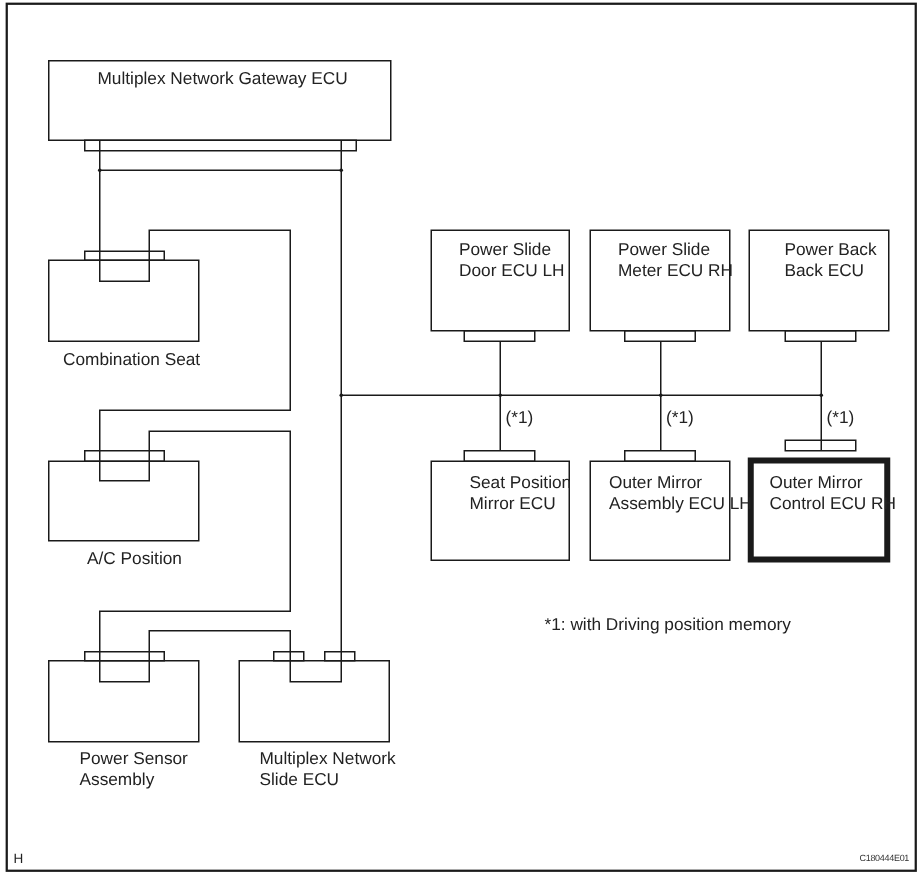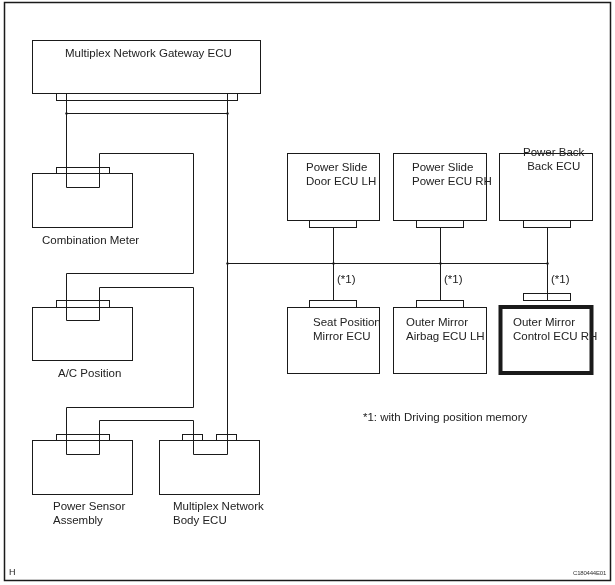--- a/index.html
+++ b/index.html
@@ -66,52 +66,52 @@
     <circle cx="66.5" cy="113.5" r="1.2"></circle>
     <circle cx="227.5" cy="113.5" r="1.2"></circle>
     <circle cx="227.5" cy="263.5" r="1.2"></circle>
     <circle cx="333.5" cy="263.5" r="1.2"></circle>
     <circle cx="440.5" cy="263.5" r="1.2"></circle>
     <circle cx="547.5" cy="263.5" r="1.2"></circle>
   </g>
 </svg>
 
 <div class="lbl" style="left:55px; top:46px;">Multiplex Network Gateway ECU</div>
-<div class="lbl" style="left:32px; top:233px;">Combination Meter</div>
+<div class="lbl" style="left:32px; top:233px;">Combination Seat</div>
 <div class="lbl" style="left:48px; top:366px;">A/C Position</div>
 
 <div class="lbl" style="left:43px; top:499px;">
   <div>Power Sensor</div>
   <div>Assembly</div>
 </div>
 <div class="lbl" style="left:163px; top:499px;">
   <div>Multiplex Network</div>
-  <div>Body ECU</div>
+  <div>Slide ECU</div>
 </div>
 
 <div class="lbl" style="left:296px; top:160px;">
   <div>Power Slide</div>
   <div>Door ECU LH</div>
 </div>
 <div class="lbl" style="left:402px; top:160px;">
   <div>Power Slide</div>
-  <div>Power ECU RH</div>
+  <div>Meter ECU RH</div>
 </div>
-<div class="lbl" style="left:513px; top:145px;text-align:center;">
+<div class="lbl" style="left:513px; top:160px;">
   <div>Power Back</div>
   <div>Back ECU</div>
 </div>
 
 <div class="lbl" style="left:303px; top:315px;">
   <div>Seat Position</div>
   <div>Mirror ECU</div>
 </div>
 <div class="lbl" style="left:396px; top:315px;">
   <div>Outer Mirror</div>
-  <div>Airbag ECU LH</div>
+  <div>Assembly ECU LH</div>
 </div>
 <div class="lbl" style="left:503px; top:315px;">
   <div>Outer Mirror</div>
   <div>Control ECU RH</div>
 </div>
 
 <div class="note" style="left:337px; top:273px;">(*1)</div>
 <div class="note" style="left:444px; top:273px;">(*1)</div>
 <div class="note" style="left:551px; top:273px;">(*1)</div>
 

